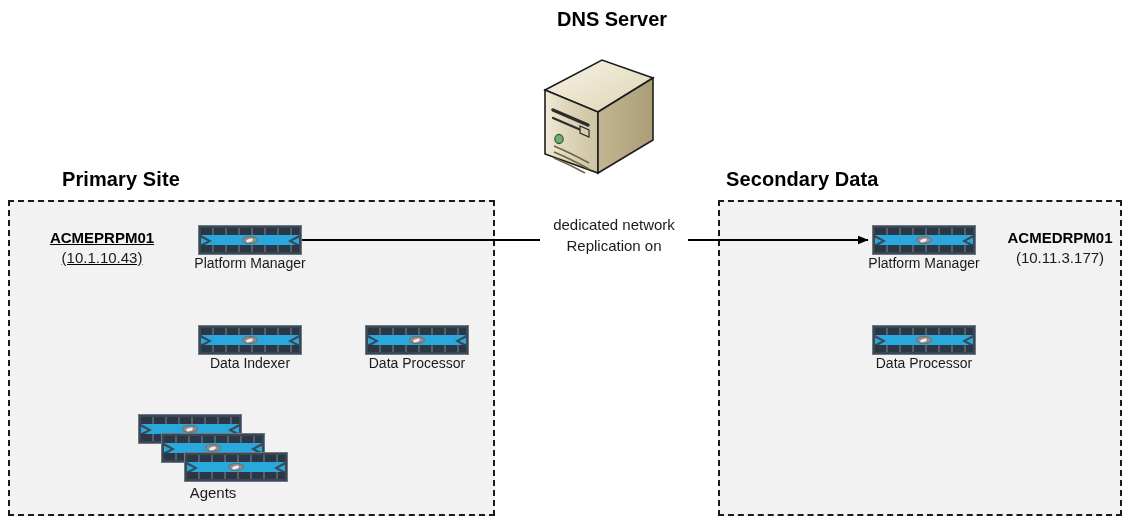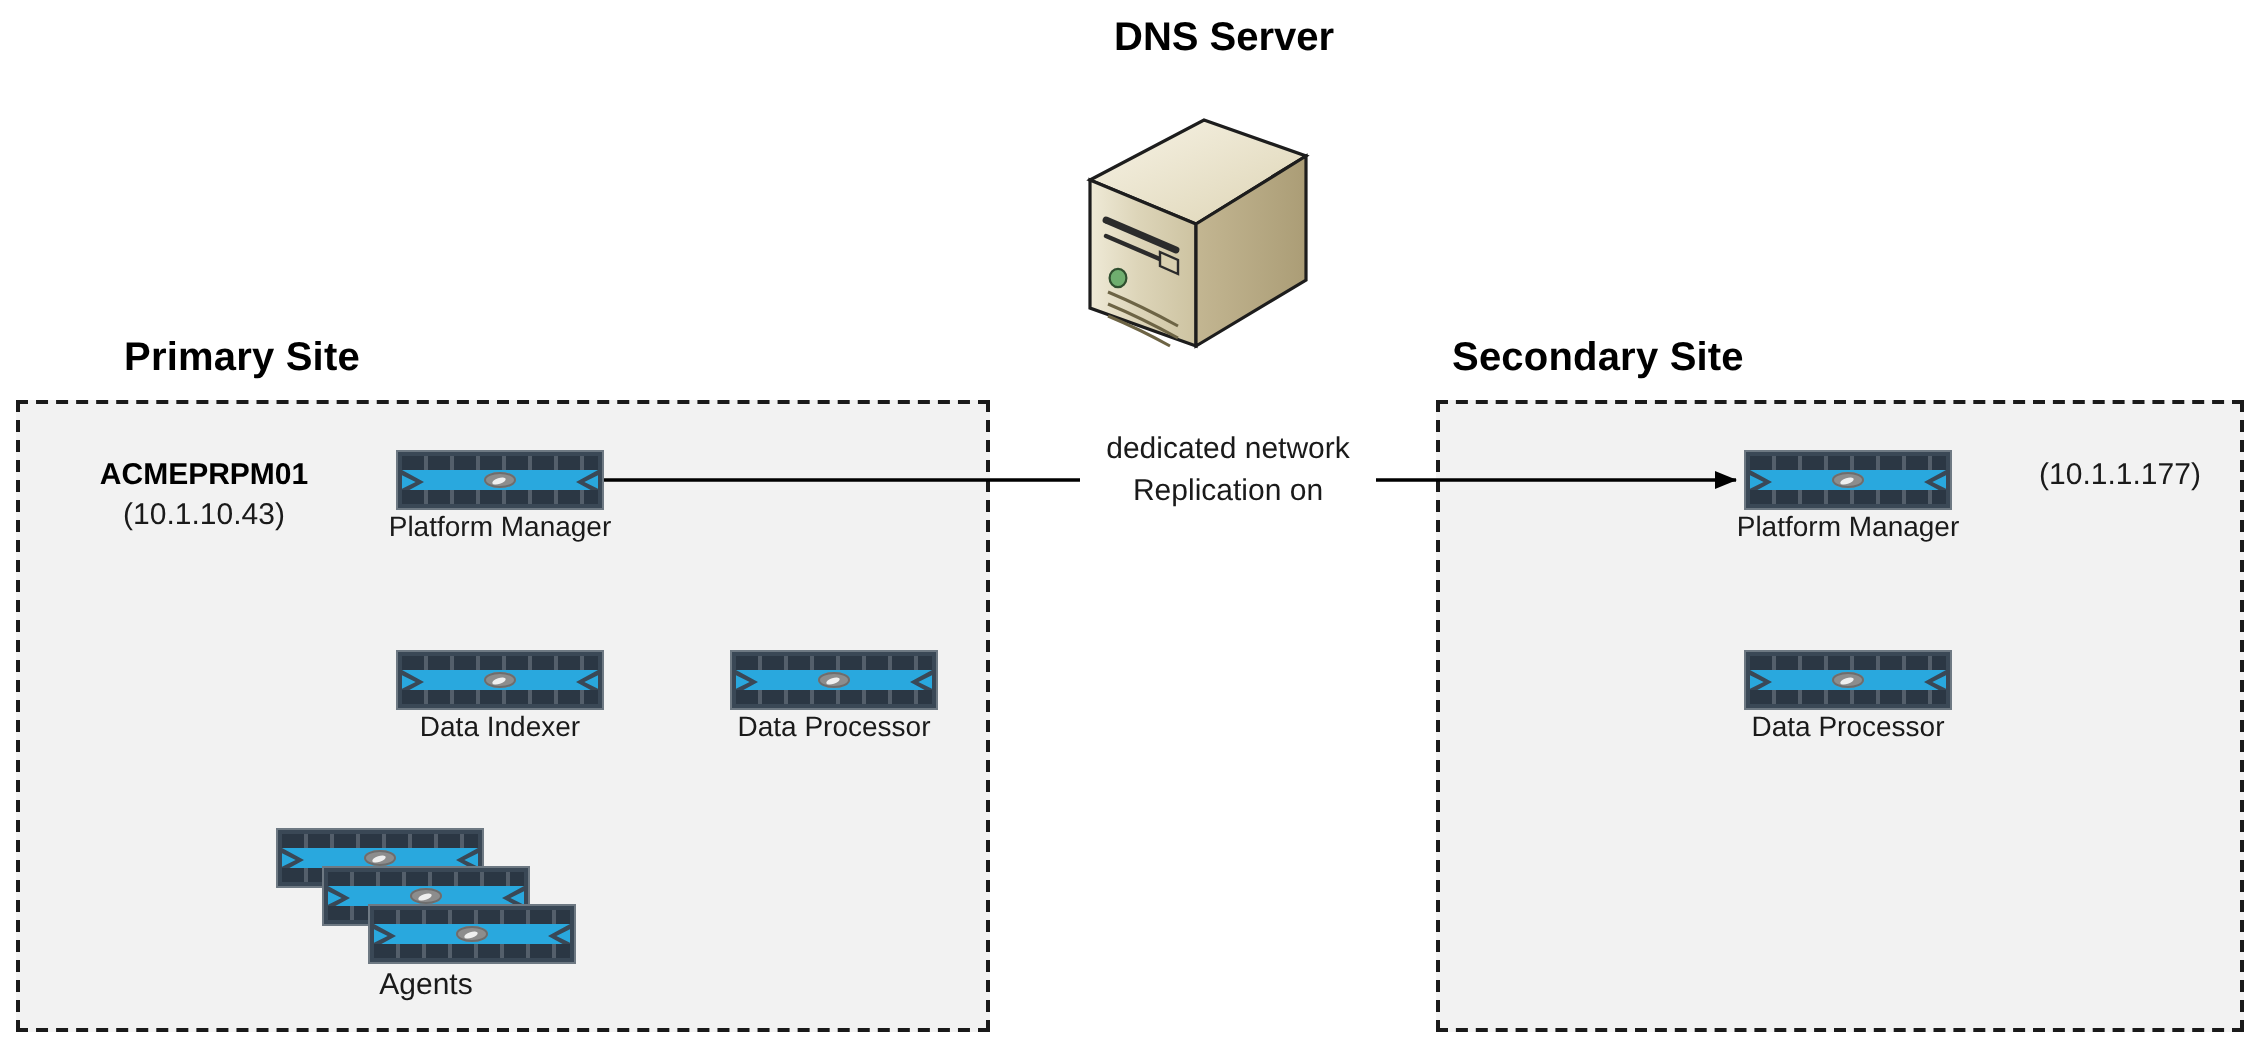--- a/index.html
+++ b/index.html
@@ -220,21 +220,21 @@
       <path d="M14,104 C26,109 38,115 49,121" stroke="#6d6445" stroke-width="1.5" fill="none"></path>
       <path d="M14,110 C26,115 38,121 49,127" stroke="#6d6445" stroke-width="1.5" fill="none"></path>
       <path d="M14,116 C26,121 36,126 45,131" stroke="#6d6445" stroke-width="1.5" fill="none"></path>
     </svg>
   </div>
 
   <div class="site-title" style="left:18px; top:168px;margin-left:44px;">Primary Site</div>
 
   <div class="site-box" style="left:8px; top:200px; width:487px; height:316px;"></div>
 
-  <div class="host-caption" style="left:38px; top:228px; width:128px;">
+  <div class="host-caption" style="left:38px; top:228px; width:128px;text-decoration:underline;">
     <span class="hostname">ACMEPRPM01</span>
     <span class="hostip">(10.1.10.43)</span>
   </div>
 
   <div class="node" style="left:198px; top:225px; width:104px;">
     <div class="appliance">
       <div class="rail top"></div>
       <div class="core"></div>
       <div class="notch left"></div>
       <div class="notch right"></div>
@@ -290,26 +290,27 @@
       <div class="rail top"></div>
         <div class="core"></div>
       <div class="notch left"></div>
         <div class="notch right"></div>
       <div class="disc"></div>
         <div class="rail bottom"></div>
     </div>
     <div class="stack-label">Agents</div>
   </div>
 
-  <div class="site-title" style="left:726px; top:168px;">Secondary Site</div>
+  <div class="site-title" style="left:726px; top:168px;">Secondary Data</div>
 
   <div class="site-box" style="left:718px; top:200px; width:404px; height:316px;"></div>
 
   <div class="host-caption" style="left:996px; top:228px; width:128px;">
-    <span class="hostip">(10.1.1.177)</span>
+    <span class="hostname">ACMEDRPM01</span>
+    <span class="hostip">(10.11.3.177)</span>
   </div>
 
   <div class="node" style="left:872px; top:225px; width:104px;">
     <div class="appliance">
       <div class="rail top"></div>
       <div class="core"></div>
       <div class="notch left"></div>
       <div class="notch right"></div>
       <div class="disc"></div>
       <div class="rail bottom"></div>

